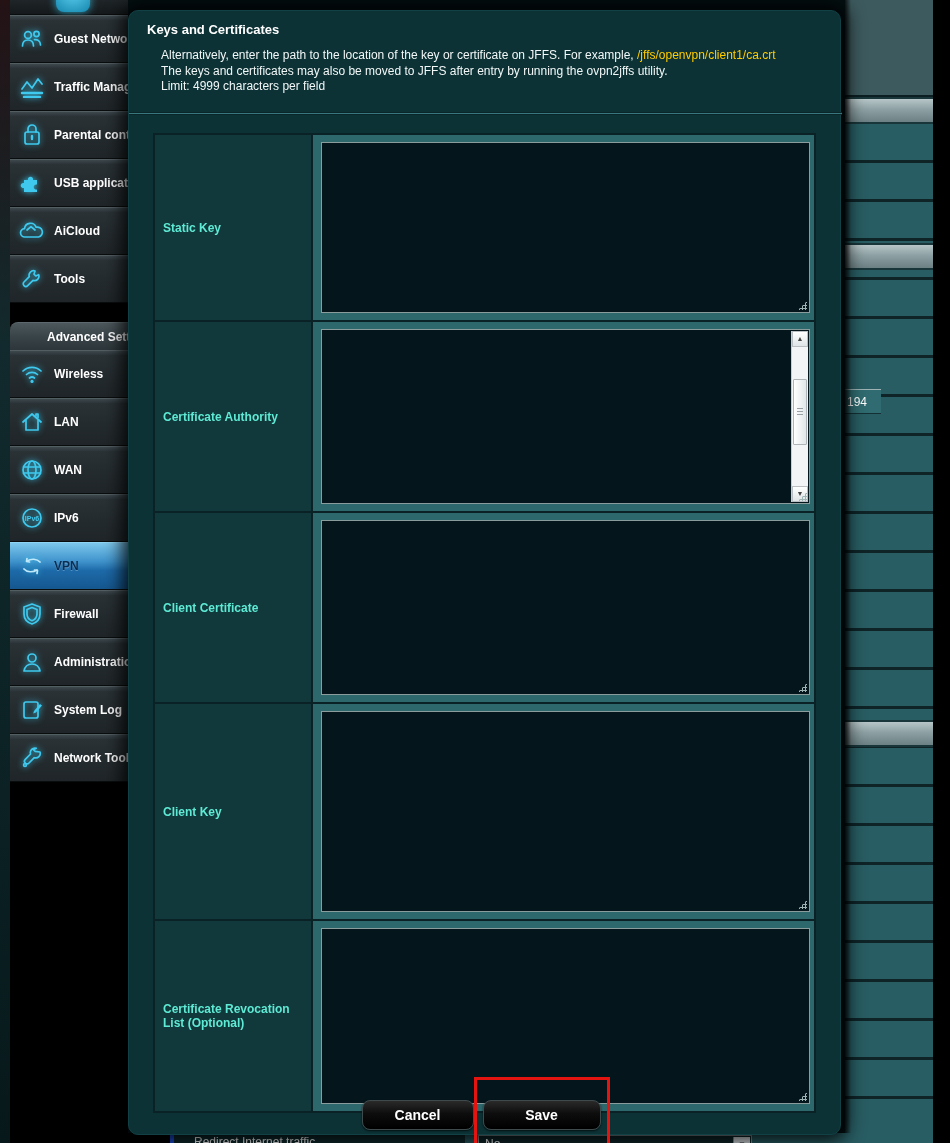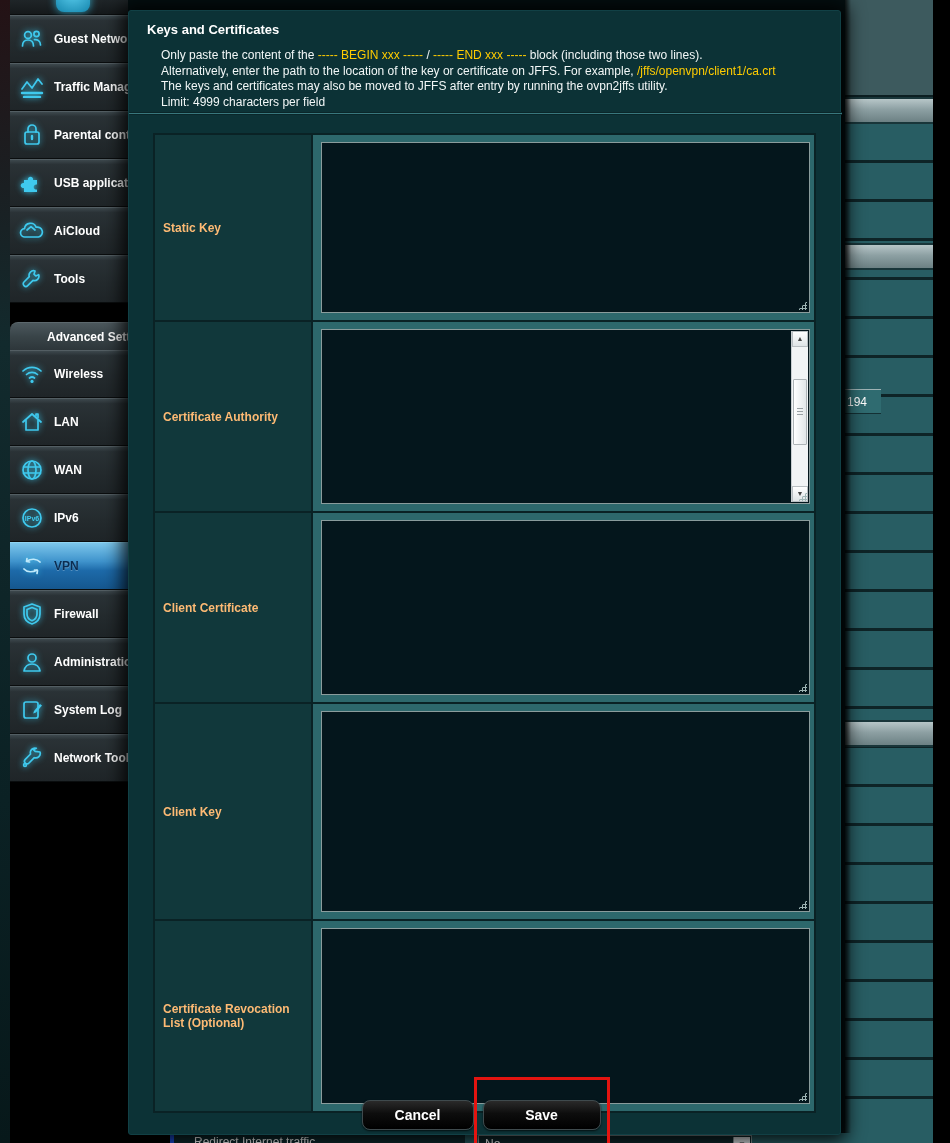--- a/index.html
+++ b/index.html
@@ -67,33 +67,33 @@
     background:#285d63; overflow:hidden; }
   .br-select { position:absolute; left:13px; top:2px; width:274px; height:18px;
     background:#10272b; border:1px solid #8a9a9c; color:#fff; font-size:12px;
     padding:1px 0 0 6px; }
   .br-select .arrow-btn { position:absolute; right:1px; top:1px; bottom:1px; width:17px;
     background:linear-gradient(180deg,#e8ecee,#c2c9cd); border-left:1px solid #8a9a9c;
     color:#222; font-size:8px; display:flex; align-items:center; justify-content:center; }
 
   
   .modal { position:absolute; left:128px; top:10px; width:713px; height:1125px;
-    background:#0c3236; border-radius:3px; box-shadow:0 0 18px 6px rgba(0,0,0,.85);
+    background:#0c3236; border-radius:10px; box-shadow:0 0 18px 6px rgba(0,0,0,.85);
     border:1px solid #114045; }
   .modal-title { position:absolute; left:18px; top:11px; color:#fff; font-size:13px; font-weight:bold; }
   .modal-instr { position:absolute; left:32px; top:37px; color:#f2f7f7; font-size:12px; line-height:15.5px; }
   .hl { color:#ffcc00; }
   .modal-divider { position:absolute; left:0; top:101px; width:713px; height:3px;
     border-top:1px solid #0a2629; background:#38777d; border-bottom:1px solid #0a2629; }
 
   
   .cert-table { position:absolute; left:24px; top:122px; width:663px;
     border:2px solid #0a2225; border-bottom:none; }
   .cert-row { position:relative; display:flex; border-bottom:2px solid #0a2225; }
-  .cell-label { width:158px; background:#11383b; color:#fdba74; font-size:12px; font-weight:bold;
+  .cell-label { width:158px; background:#11383b; color:#5eead4; font-size:12px; font-weight:bold;
     display:flex; align-items:center; padding:4px 6px 4px 8px; border-right:2px solid #0a2225; }
   .cell-field { flex:1; background:#2d686c; position:relative; }
   .ta-wrap { position:absolute; left:8px; right:4px; top:7px; bottom:7px;
     background:#04161c; border:1px solid #8a9c9c; }
   .ta-wrap textarea { position:absolute; inset:0; width:100%; height:100%;
     background:transparent; border:none; outline:none; resize:none;
     color:#cfe; font-family:"Liberation Mono", monospace; font-size:11px; padding:3px; }
   .resizer { position:absolute; right:2px; bottom:2px; width:9px; height:9px;
     background-image:radial-gradient(circle, #9fb5b5 1px, transparent 1.2px);
     background-size:3px 3px;
@@ -307,21 +307,20 @@
         <span>No</span>
         <span class="arrow-btn">▼</span>
       </div>
     </div>
   </div>
 
   <div class="modal">
     <div class="modal-title">Keys and Certificates</div>
 
     <div class="modal-instr">
-      <div><span>Only paste the content of the </span><span class="hl">----- BEGIN xxx -----</span><span> / </span><span class="hl">----- END xxx -----</span><span> block (including those two lines).</span></div>
       <div><span>Alternatively, enter the path to the location of the key or certificate on JFFS. For example, </span><span class="hl">/jffs/openvpn/client1/ca.crt</span></div>
       <div>The keys and certificates may also be moved to JFFS after entry by running the ovpn2jffs utility.</div>
       <div>Limit: 4999 characters per field</div>
     </div>
 
     <div class="modal-divider"></div>
 
     <div class="cert-table">
 
       <div class="cert-row" style="height:187px">

